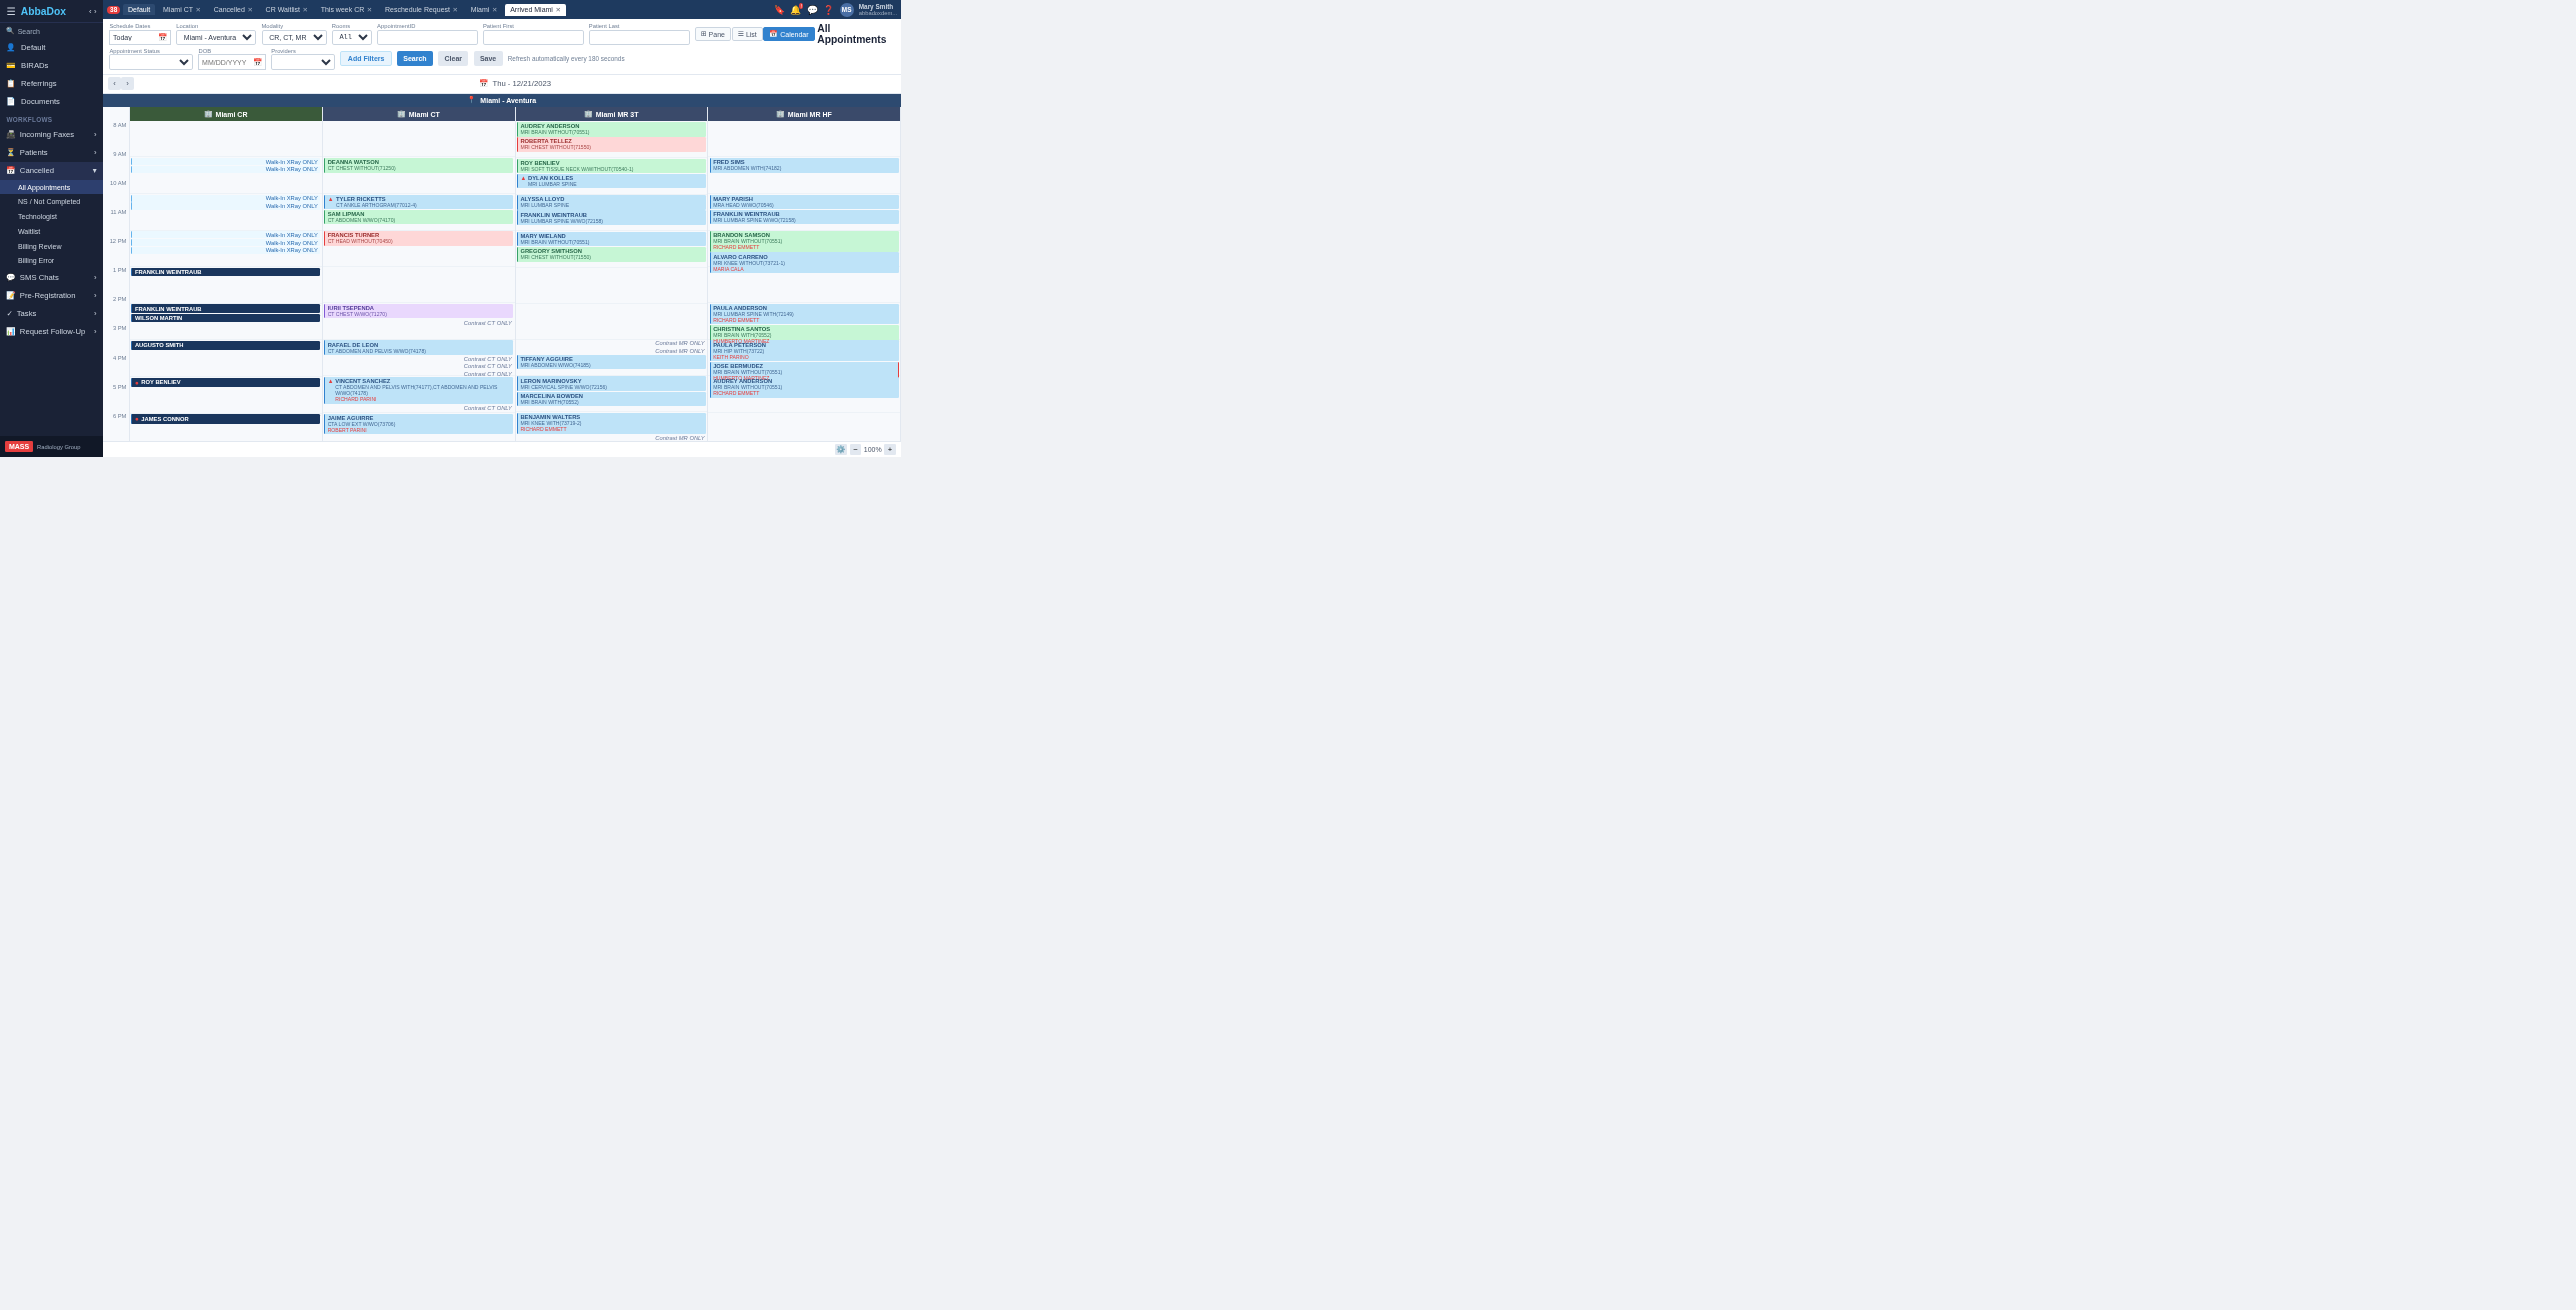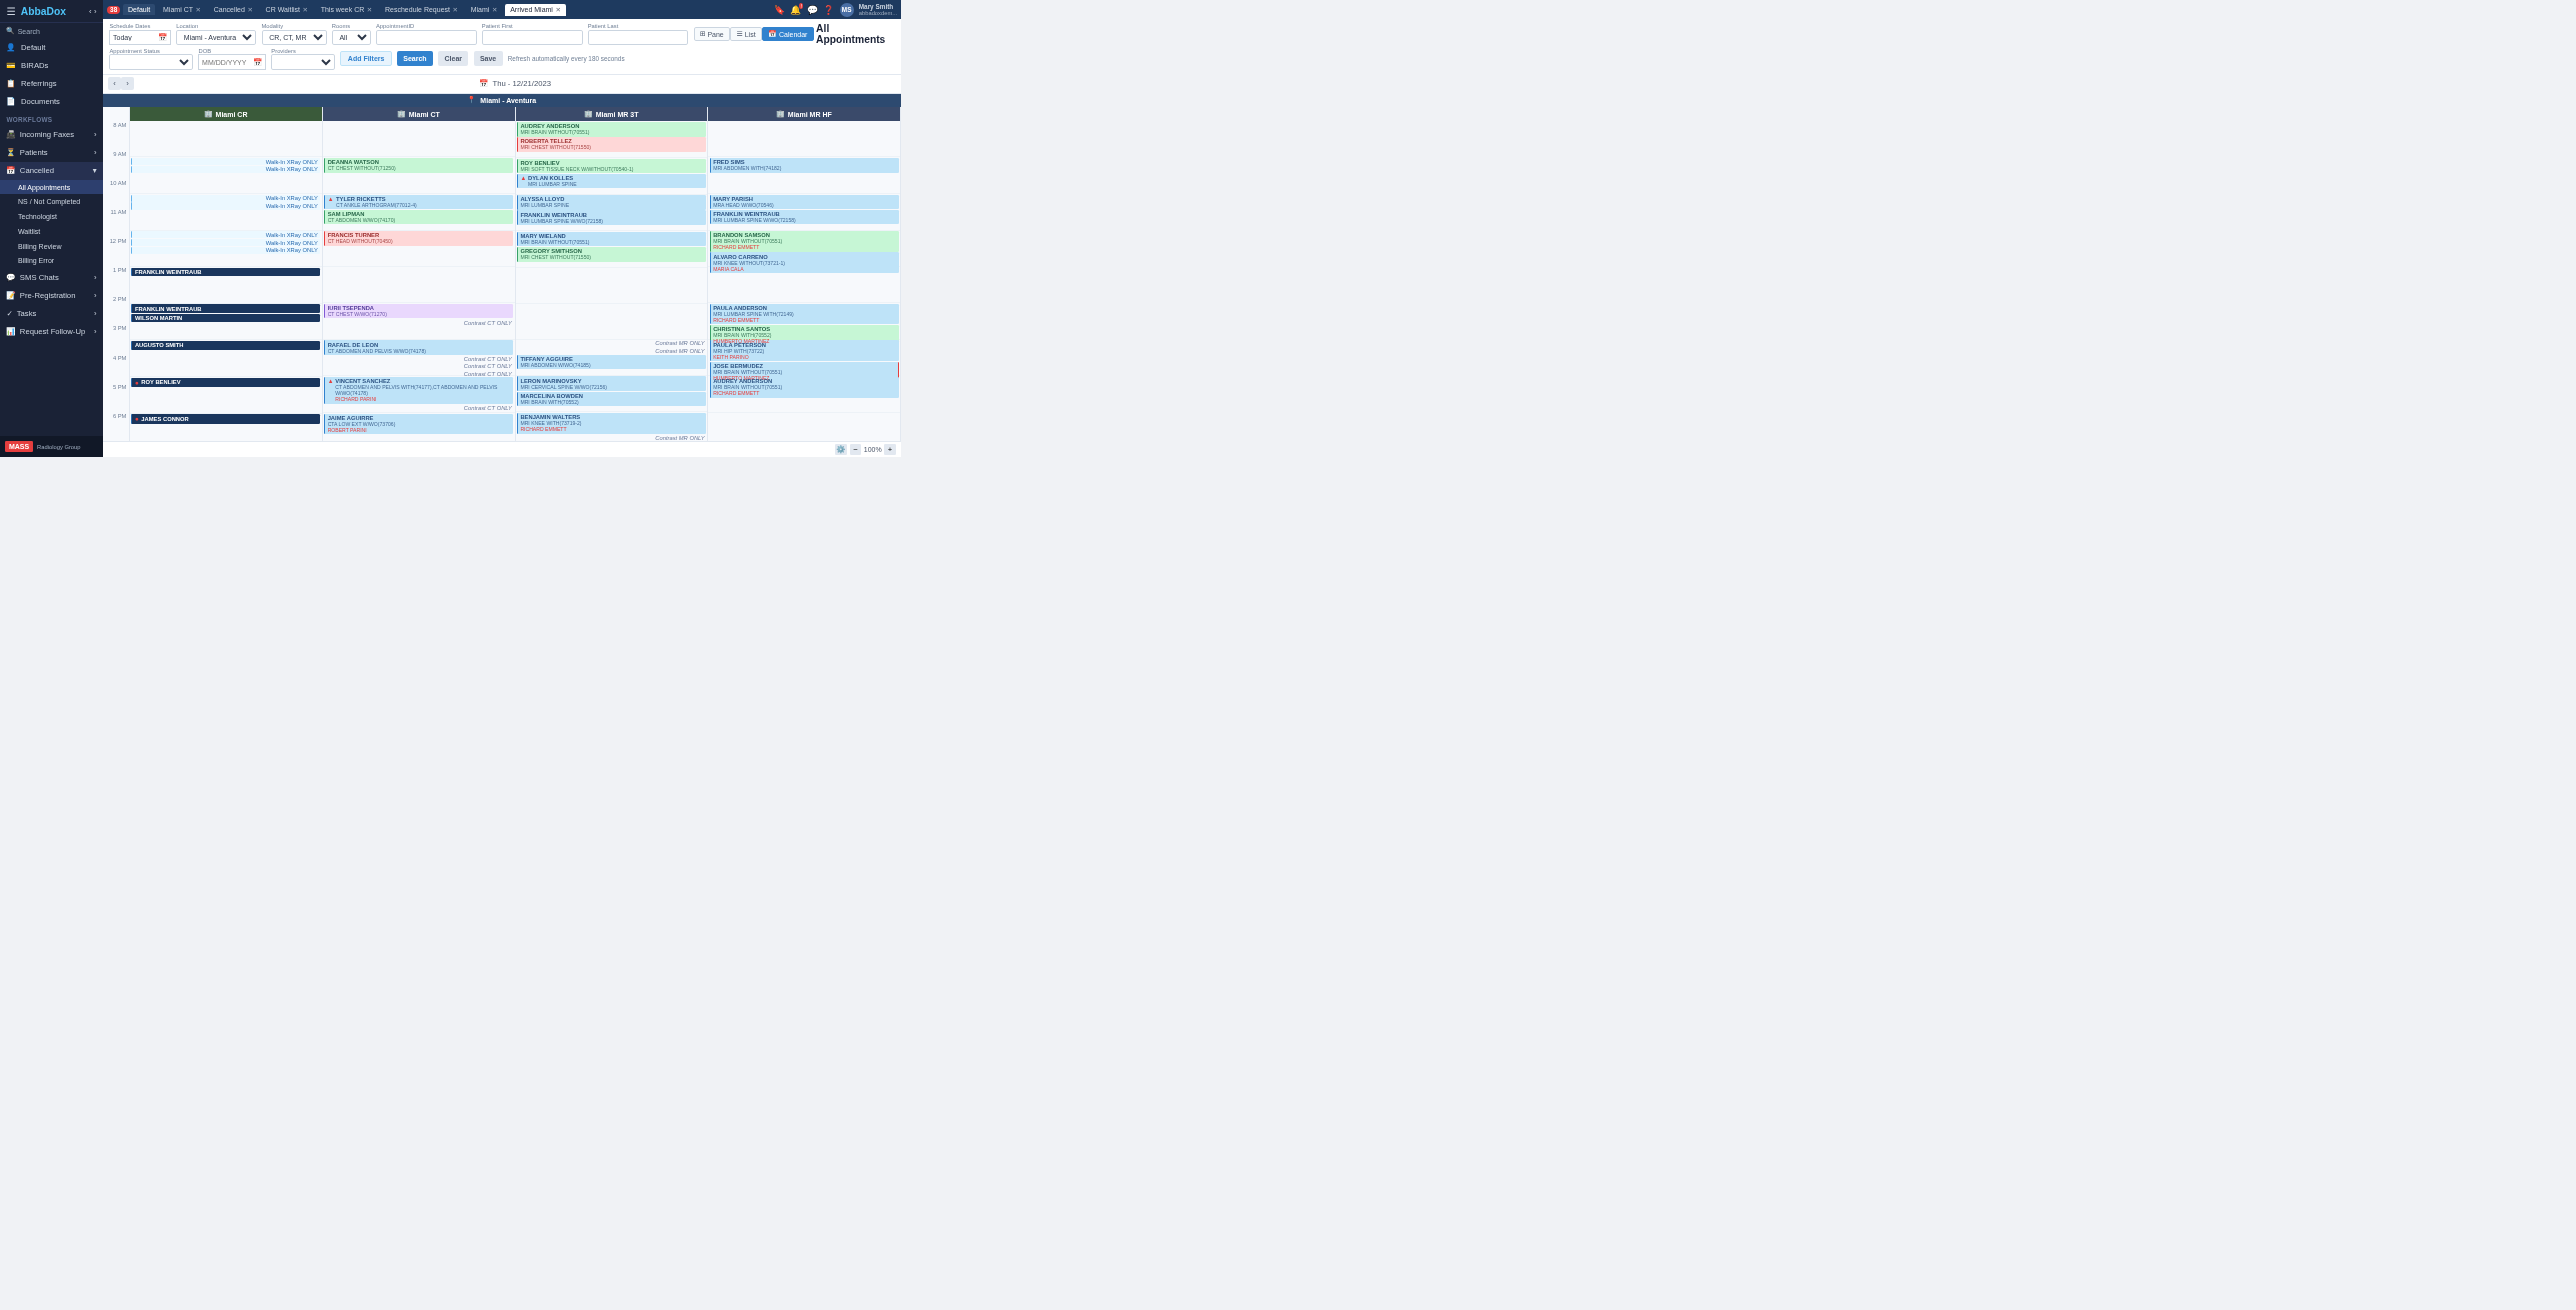--- a/index.html
+++ b/index.html
@@ -268,21 +268,21 @@
           </select>
         </div>
         <div class="filter-group">
           <div class="filter-label">Modality</div>
           <select class="filter-select" style="min-width:58px;">
             <option>CR, CT, MR</option>
           </select>
         </div>
         <div class="filter-group">
           <div class="filter-label">Rooms</div>
-          <select class="filter-select" style="min-width:39px;">
+          <select class="filter-select" style="min-width:39px;font-family:Liberation Mono, monospace;">
             <option>All</option>
           </select>
         </div>
         <div class="filter-group">
           <div class="filter-label">AppointmentID</div>
           <input type="text" class="filter-input" style="min-width: 51px;">
         </div>
         <div class="filter-group">
           <div class="filter-label">Patient First</div>
           <input type="text" class="filter-input" style="min-width: 51px;">

